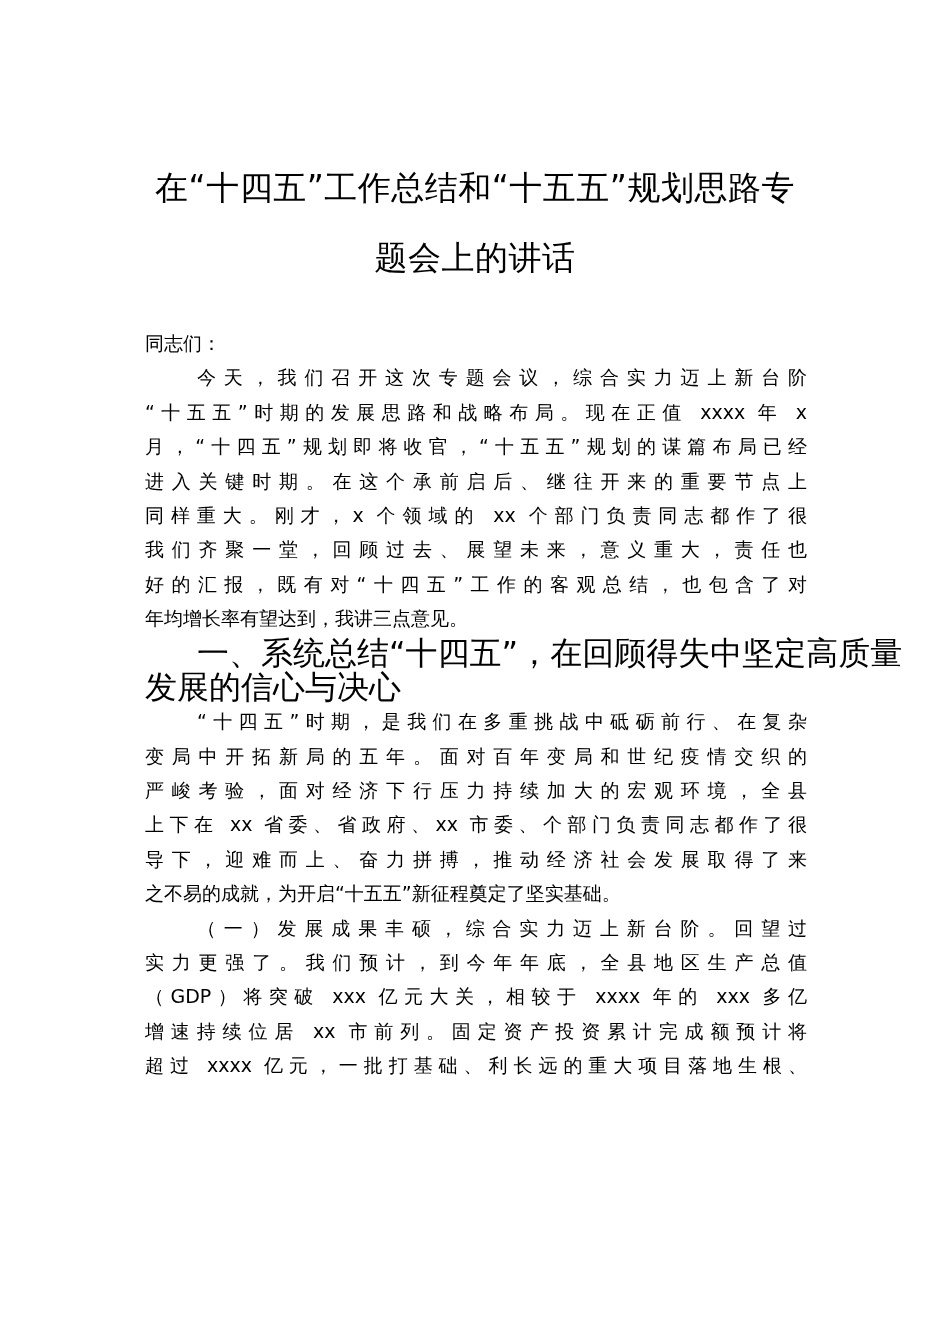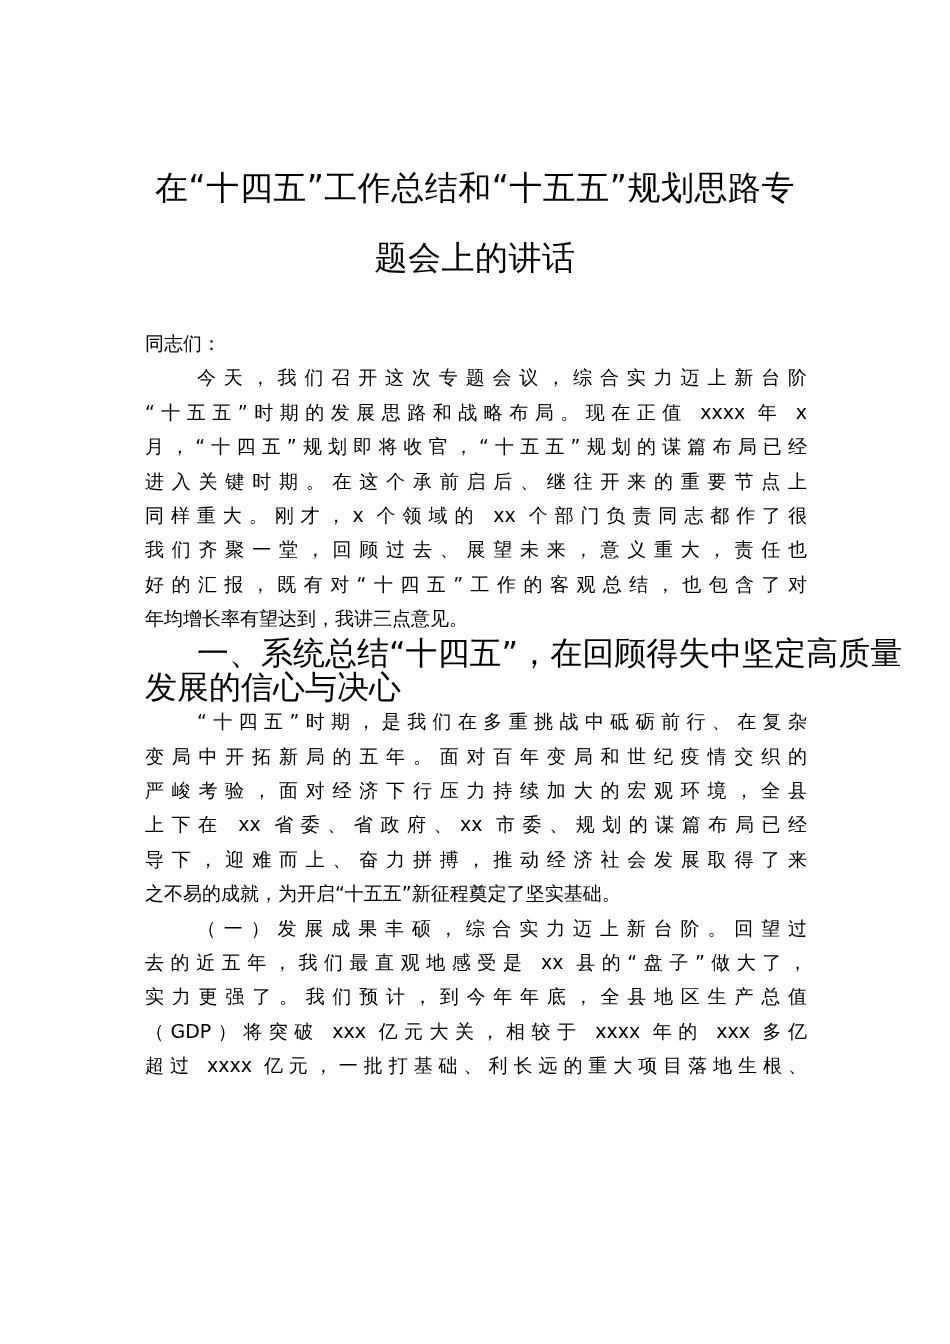--- a/index.html
+++ b/index.html
@@ -31,23 +31,23 @@
         <span class="line">进入关键时期。在这个承前启后、继往开来的重要节点上</span>
         <span class="line">同样重大。刚才，x 个领域的 xx 个部门负责同志都作了很</span>
         <span class="line">我们齐聚一堂，回顾过去、展望未来，意义重大，责任也</span>
         <span class="line">好的汇报，既有对“十四五”工作的客观总结，也包含了对</span>
         <span class="line last">年均增长率有望达到，我讲三点意见。</span>
         <span class="line indent heading">一、系统总结“十四五”，在回顾得失中坚定高质量</span>
         <span class="line last heading">发展的信心与决心</span>
         <span class="line indent">“十四五”时期，是我们在多重挑战中砥砺前行、在复杂</span>
         <span class="line">变局中开拓新局的五年。面对百年变局和世纪疫情交织的</span>
         <span class="line">严峻考验，面对经济下行压力持续加大的宏观环境，全县</span>
-        <span class="line">上下在 xx 省委、省政府、xx 市委、规划的谋篇布局已经</span>
+        <span class="line">上下在 xx 省委、省政府、xx 市委、个部门负责同志都作了很</span>
         <span class="line">导下，迎难而上、奋力拼搏，推动经济社会发展取得了来</span>
         <span class="line last">之不易的成就，为开启“十五五”新征程奠定了坚实基础。</span>
         <span class="line indent">（一）发展成果丰硕，综合实力迈上新台阶。回望过</span>
-        <span class="line">去的近五年，我们最直观地感受是 xx 县的“盘子”做大了，</span>
         <span class="line">实力更强了。我们预计，到今年年底，全县地区生产总值</span>
         <span class="line">（GDP）将突破 xxx 亿元大关，相较于 xxxx 年的 xxx 多亿</span>
+        <span class="line">增速持续位居 xx 市前列。固定资产投资累计完成额预计将</span>
         <span class="line">超过 xxxx 亿元，一批打基础、利长远的重大项目落地生根、</span>
       </div>
   </div>
 </div>
 
 </body></html>

